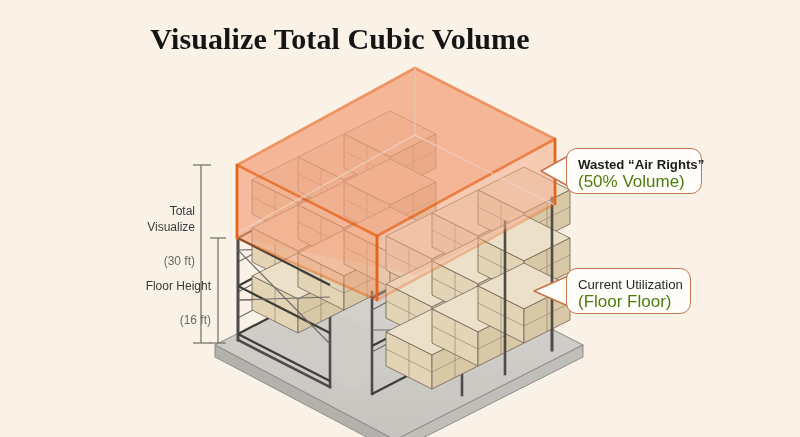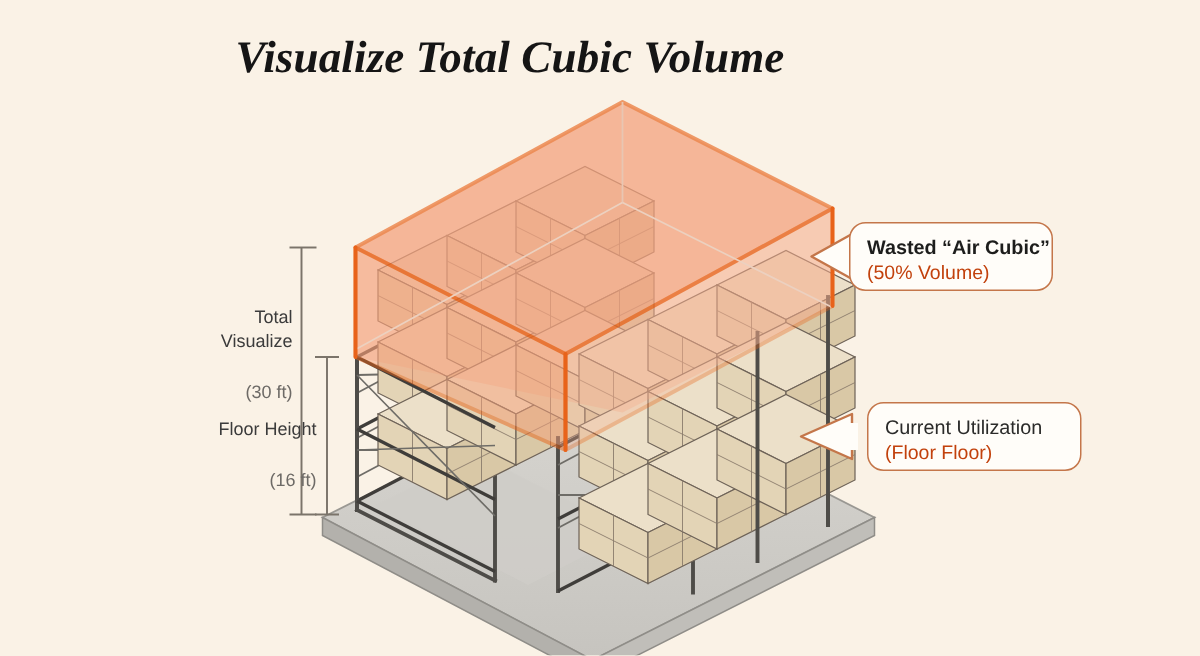--- a/index.html
+++ b/index.html
@@ -26,21 +26,20 @@
     left: 0;
     top: 22px;
     width: 680px;
     text-align: center;
     font-family: "Liberation Serif", "DejaVu Serif", serif;
     font-weight: bold;
     font-size: 30px;
     letter-spacing: 0.1px;
     color: #151515;
     white-space: nowrap;
-    font-style: italic;
   }
   svg.scene {
     position: absolute;
     left: 0; top: 0;
     width: 800px;
     height: 437px;
     display: block;
   }
   .dim-label {
     position: absolute;
@@ -73,36 +72,36 @@
     padding: 7px 11px 8px 11px;
     color: #2e2e2e;
   }
   .callout .line1 {
     font-size: 13.2px;
     line-height: 17px;
     color: #20201f;
     white-space: nowrap;
   }
   .callout .line2 {
-    font-size: 13px;
+    font-size: 17px;
     line-height: 17px;
-    color: #c2410c;
+    color: #4d7c0f;
     white-space: nowrap;
   }
   .callout.wasted {
     left: 566px;
     top: 148px;
     width: 136px;
     height: 46px;
   }
   .callout.wasted .line1 { font-weight: bold; color: #1d1d1c; }
   .callout.current {
-    left: 578px;
+    left: 566px;
     top: 268px;
-    width: 143px;
+    width: 125px;
     height: 46px;
   }
   .callout.current .line1 { color: #2b2b2a; }
 </style>
 </head>
 <body>
 
 <div id="stage">
 
   <div class="page-title">Visualize Total Cubic Volume</div>
@@ -308,21 +307,21 @@
     <div>Visualize</div>
     <div class="sub">(30 ft)</div>
   </div>
 
   <div class="dim-label used">
     <div>Floor Height</div>
     <div class="sub">(16 ft)</div>
   </div>
 
   <div class="callout wasted">
-    <div class="line1">Wasted “Air Cubic”</div>
+    <div class="line1">Wasted “Air Rights”</div>
     <div class="line2">(50% Volume)</div>
   </div>
 
   <div class="callout current">
     <div class="line1">Current Utilization</div>
     <div class="line2">(Floor Floor)</div>
   </div>
 
 </div>
 

